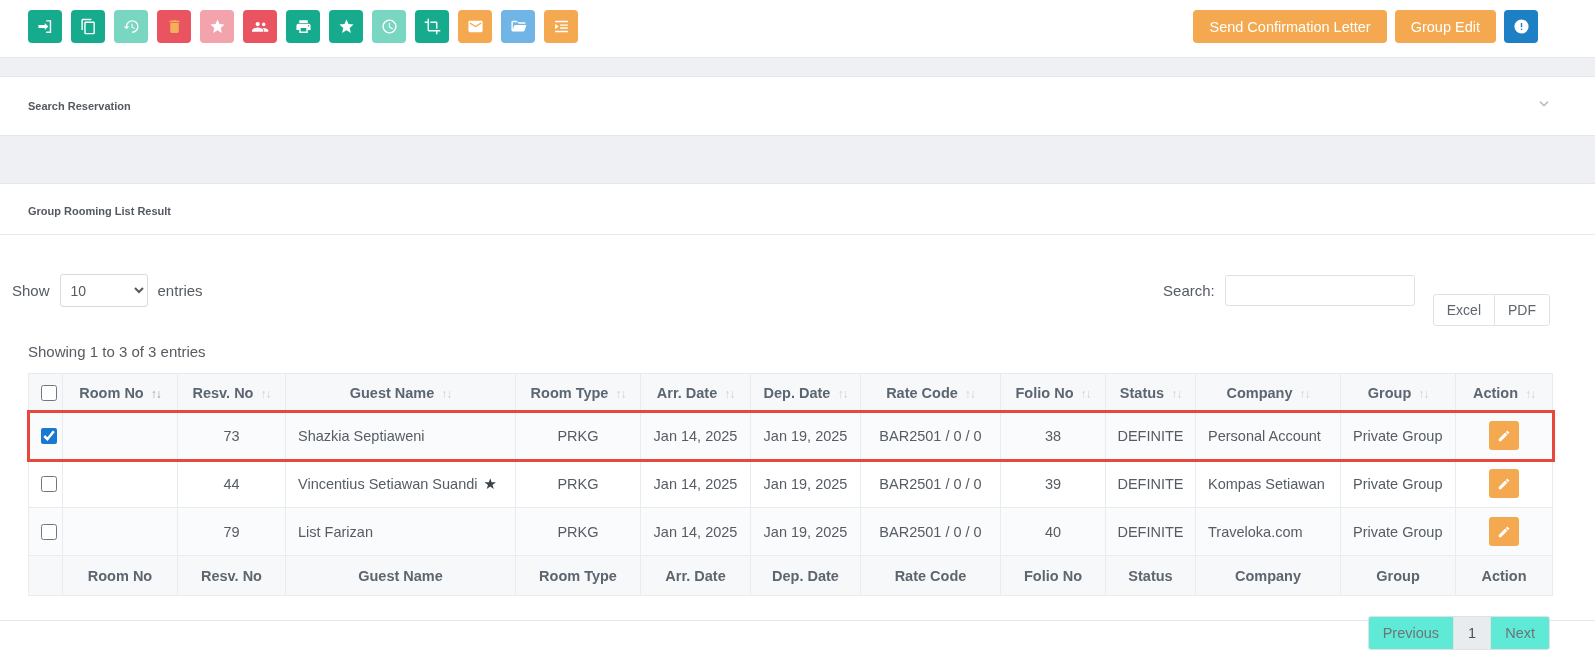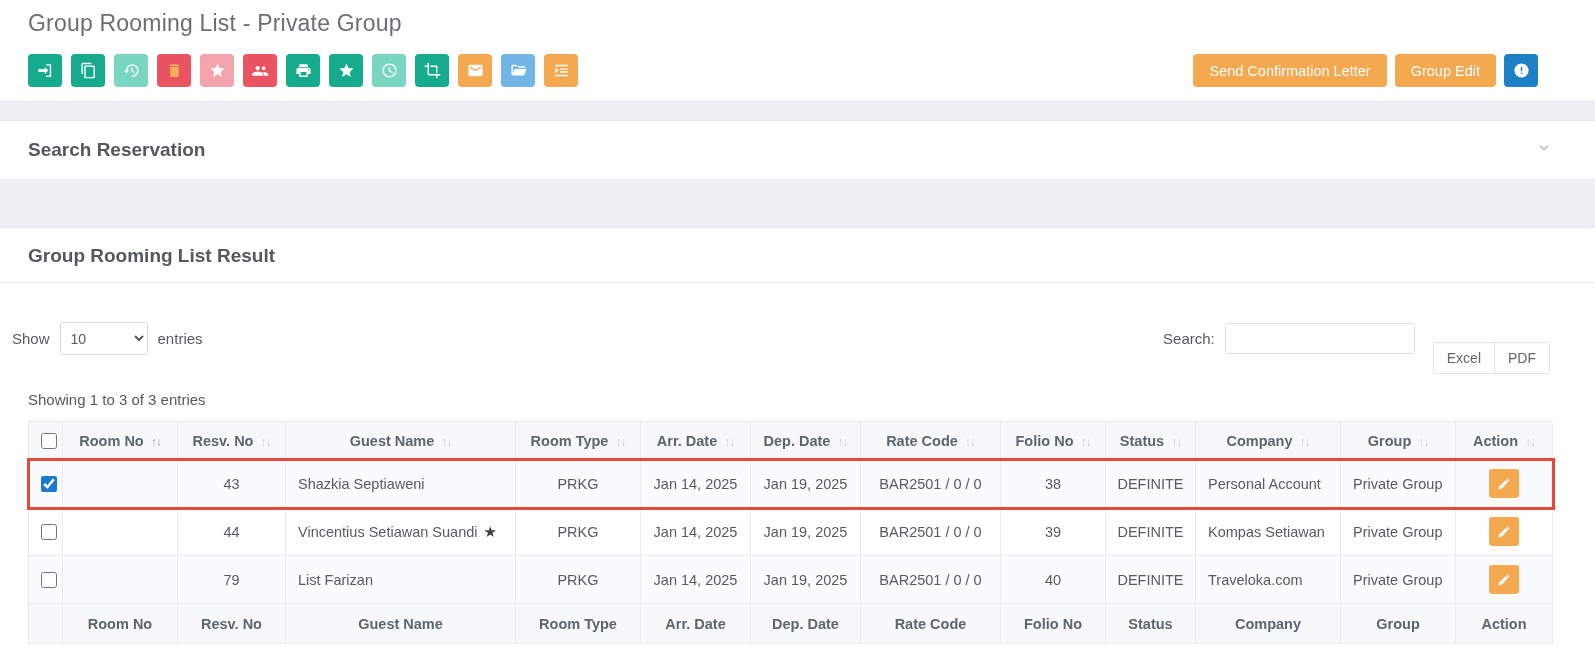--- a/index.html
+++ b/index.html
@@ -29,21 +29,21 @@
     font-family:"Liberation Sans", sans-serif;
   }
   .info-btn { background:#1d7fc4; }
 
   
   .gray-area {
     background:#eef0f4; border-top:1px solid #e3e7ec;
     height:563px; padding-top:18px;
   }
   .panel { background:#fff; border-top:1px solid #e3e7ec; border-bottom:1px solid #e3e7ec; }
-  .panel-title { font-size:19px; font-weight:700; color:#54595f; }
+  .panel-title { font-size:11px; font-weight:700; color:#54595f; }
 
   .search-panel {
     height:60px; display:flex; align-items:center; justify-content:space-between;
     padding:0 42px 0 28px;
   }
   .chevron { width:18px; height:18px; fill:#b9bfc7; cursor:pointer; }
 
   .result-panel { margin-top:47px; height:438px; }
   .result-header { padding:17px 28px 15px; border-bottom:1px solid #e9ebee; }
 
@@ -94,21 +94,20 @@
     font-family:"Liberation Sans", sans-serif;
   }
   .page-btn.prev { border-radius:3px 0 0 3px; margin-left:0; }
   .page-btn.next { border-radius:0 3px 3px 0; }
   .page-btn.current { background:#e9ecef; color:#4a5056; }
 </style>
 </head>
 <body>
 
 <div class="top">
-  <h1 class="page-title">Group Rooming List - Private Group</h1>
   <div class="toolbar">
     <div class="tb-left" id="toolbar-icons">
         <button class="icon-btn" style="background: rgb(23, 171, 141);">
           <svg viewBox="0 0 24 24">
             <path d="M11 7l5 5-5 5v-3H2v-4h9V7z"></path>
             <path d="M13 3h7v18h-7v-2h5V5h-5V3z"></path>
           </svg>
         </button>
         <button class="icon-btn" style="background: rgb(23, 171, 141);">
           <svg viewBox="0 0 24 24">
@@ -250,21 +249,21 @@
             <th>Status<span class="sort">↑↓</span></th>
             <th>Company<span class="sort">↑↓</span></th>
             <th>Group<span class="sort">↑↓</span></th>
             <th>Action<span class="sort">↑↓</span></th>
           </tr>
         </thead>
         <tbody>
           <tr class="odd selected">
             <td><input type="checkbox" checked="" style=""></td>
             <td></td>
-            <td>43</td>
+            <td>73</td>
             <td class="cell-left">Shazkia Septiaweni</td>
             <td>PRKG</td>
             <td>Jan 14, 2025</td>
             <td>Jan 19, 2025</td>
             <td>BAR2501 / 0 / 0</td>
             <td>38</td>
             <td>DEFINITE</td>
             <td class="cell-left">Personal Account</td>
             <td class="cell-left">Private Group</td>
             <td><button class="edit-btn">

